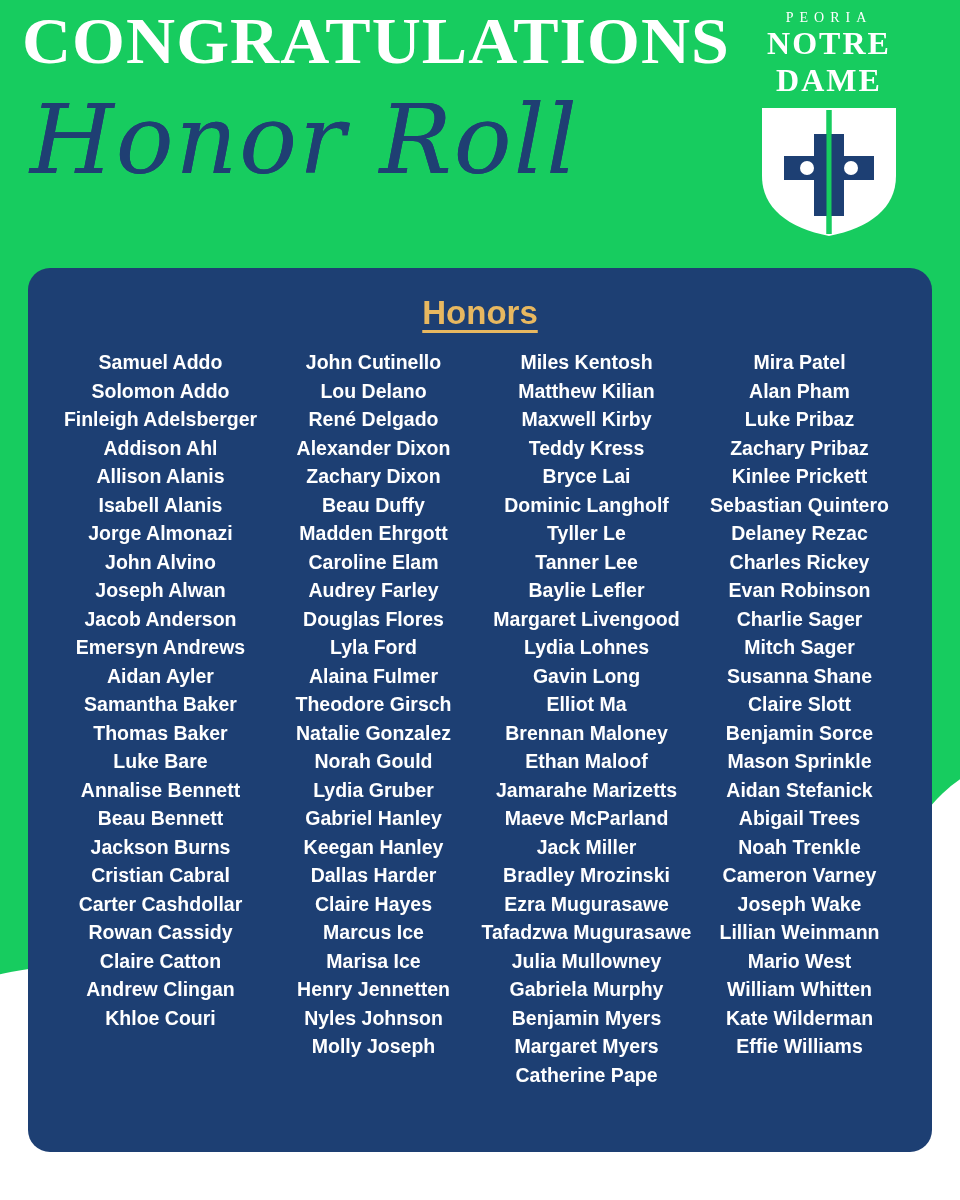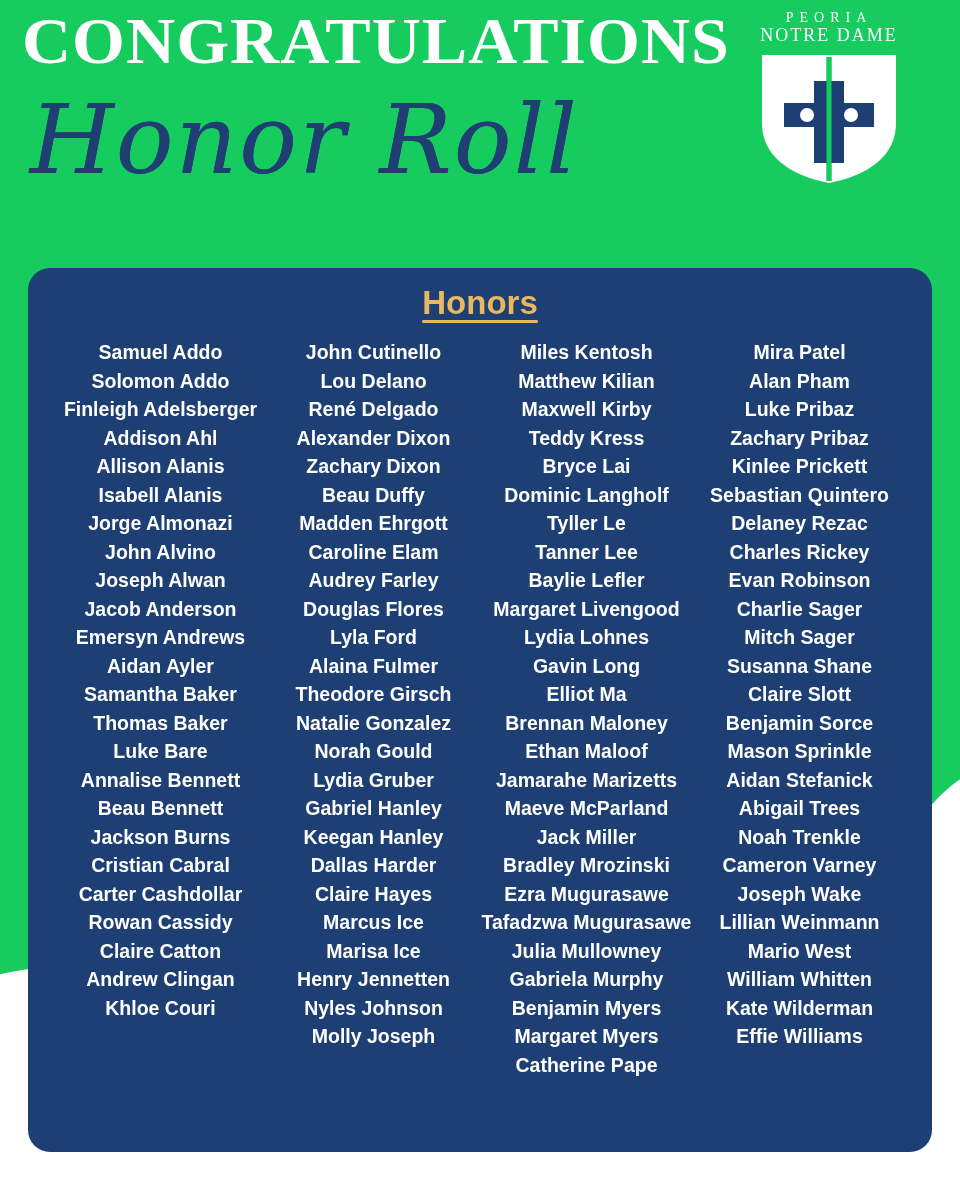--- a/index.html
+++ b/index.html
@@ -87,36 +87,37 @@
   .logo .l1 {
     color: #ffffff;
     font-family: "Liberation Serif", serif;
     font-size: 14px;
     letter-spacing: 6px;
     line-height: 1.1;
   }
   .logo .l2 {
     color: #ffffff;
     font-family: "Liberation Serif", serif;
-    font-size: 18px;
+    font-size: 32px;
     letter-spacing: 2px;
     line-height: 1.15;
     margin-bottom: 5px;
+    font-weight: bold;
   }
   .shield-wrap { position: relative; width: 150px; height: 135px; margin: 0 auto; }
 
   .panel {
     position: absolute;
     left: 28px;
     top: 268px;
     width: 904px;
     height: 884px;
     background: #1d3f73;
     border-radius: 22px;
-    padding-top: 6px;
+    padding-top: 16px;
   }
   .panel-title {
     text-align: center;
     color: #e8b860;
     font-size: 33px;
     font-weight: bold;
     text-decoration: underline;
     text-underline-offset: 6px;
     margin-top: 10px;
     margin-bottom: 16px;

